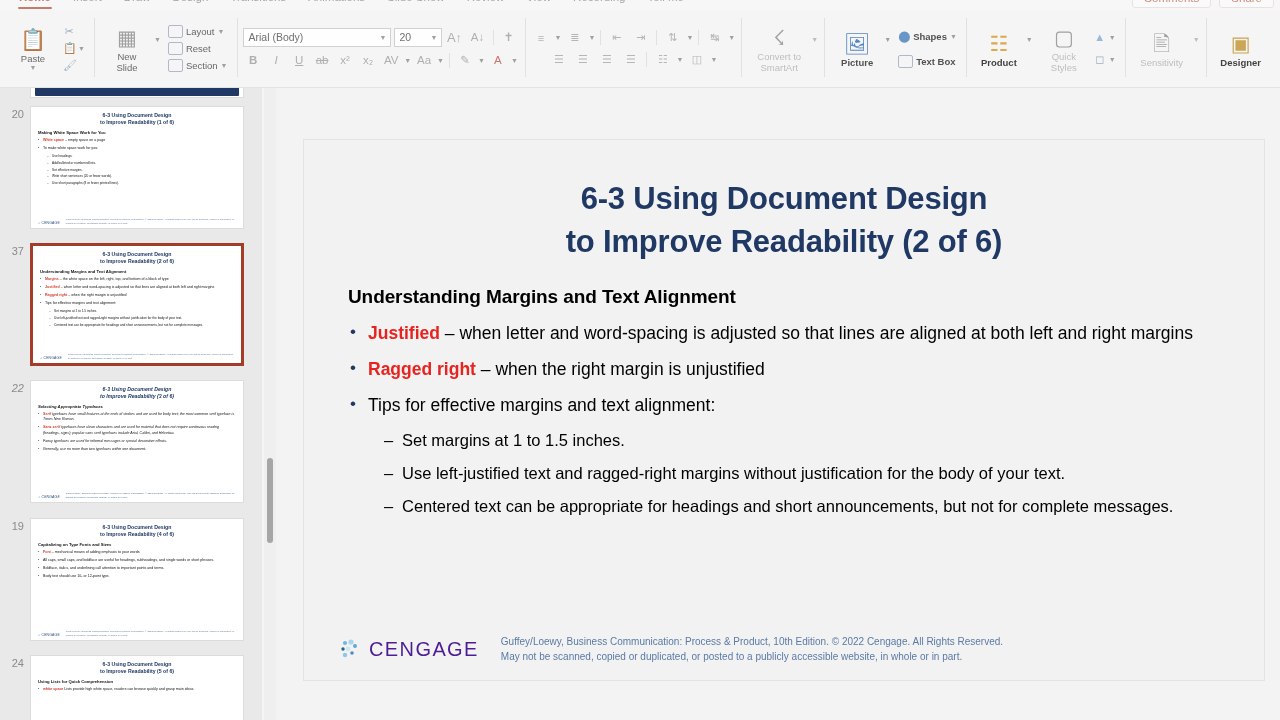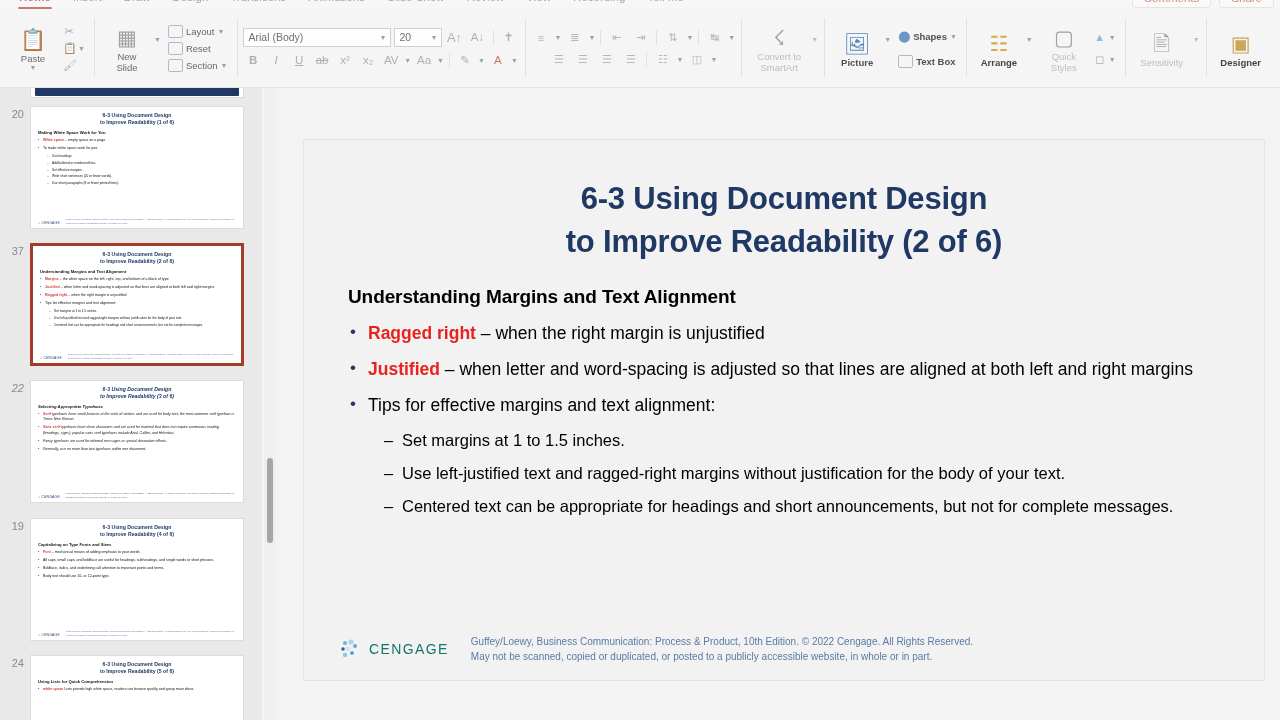--- a/index.html
+++ b/index.html
@@ -142,21 +142,21 @@
   .s-s {
     font-size: 16.5px; color: #000; line-height: 1.33; margin-bottom: 11px;
     padding-left: 18px; position: relative;
   }
   .s-s::before { content: "\2013"; position: absolute; left: 0; top: 0; color: #000; }
   .s-footer {
     position: absolute; left: 34px; right: 34px; bottom: 16px;
     display: flex; align-items: center; gap: 22px;
   }
   .cengage { display: flex; align-items: center; gap: 7px; }
-  .cengage .word { font-size: 14px; color: #0f766e; letter-spacing: 1.4px; font-family: "Liberation Sans", sans-serif; }
+  .cengage .word { font-size: 20px; color: #4c1d95; letter-spacing: 1.4px; font-family: "Liberation Sans", sans-serif; }
   .s-copy { font-size: 10px; color: #5a7aa5; line-height: 1.5; flex: 1; }
 
   .dim { color: #b9b9b9; }
 </style>
 </head>
 <body>
 
 <div id="app">
 
   <div class="tabstrip">
@@ -313,21 +313,21 @@
         <div class="smallbtn" style="margin-top:8px">
           <span class="iconbox"></span>
           <span style="font-weight:600;color:#444">Text Box</span>
         </div>
       </div>
     </div>
 
     <div class="grp">
       <div class="bigbtn">
         <span class="gl" style="color:#d9a441">☷</span>
-        <span class="lbl" style="color:#333;font-weight:600">Arrange</span>
+        <span class="lbl" style="color:#333;font-weight:600">Product</span>
       </div>
       <span class="cara" style="margin:0 4px 18px 0">▼</span>
       <div class="bigbtn">
         <span class="gl dim">▢</span>
         <span class="lbl dim">Quick
 Styles</span>
       </div>
       <div class="smallstack" style="gap:8px">
         <div class="smallbtn">
           <span class="gl" style="color:#8fb5d6">▲</span>
@@ -473,22 +473,22 @@
     <div class="slide">
 
       <div class="s-title" id="slide-title">
           <div>6-3 Using Document Design</div>
           <div>to Improve Readability (2 of 6)</div>
         </div>
 
       <div class="s-body">
         <div class="s-head">Understanding Margins and Text Alignment</div>
         <div id="slide-bullets-host">
+            <div class="s-b"><span class="k">Justified</span> – when letter and word-spacing is adjusted so that lines are aligned at both left and right margins</div>
             <div class="s-b"><span class="k">Ragged right</span> – when the right margin is unjustified</div>
-            <div class="s-b"><span class="k">Justified</span> – when letter and word-spacing is adjusted so that lines are aligned at both left and right margins</div>
             <div class="s-b">Tips for effective margins and text alignment:</div>
           </div>
         <div class="s-sub" id="slide-subs-host">
             <div class="s-s">Set margins at 1 to 1.5 inches.</div>
             <div class="s-s">Use left-justified text and ragged-right margins without justification for the body of your text.</div>
             <div class="s-s">Centered text can be appropriate for headings and short announcements, but not for complete messages.</div>
           </div>
       </div>
 
       <div class="s-footer">

